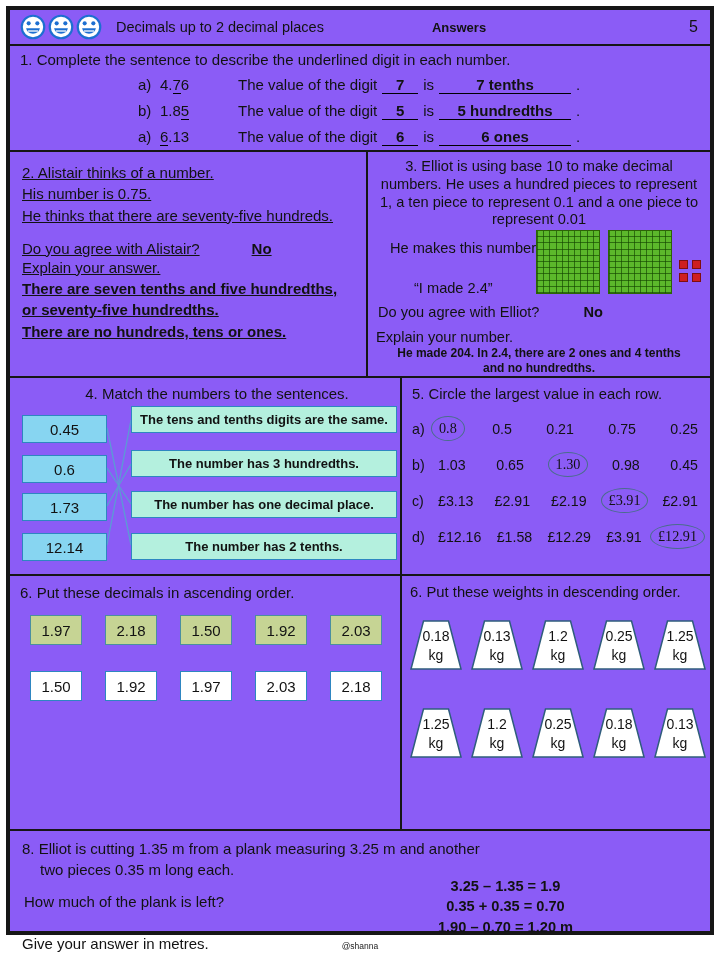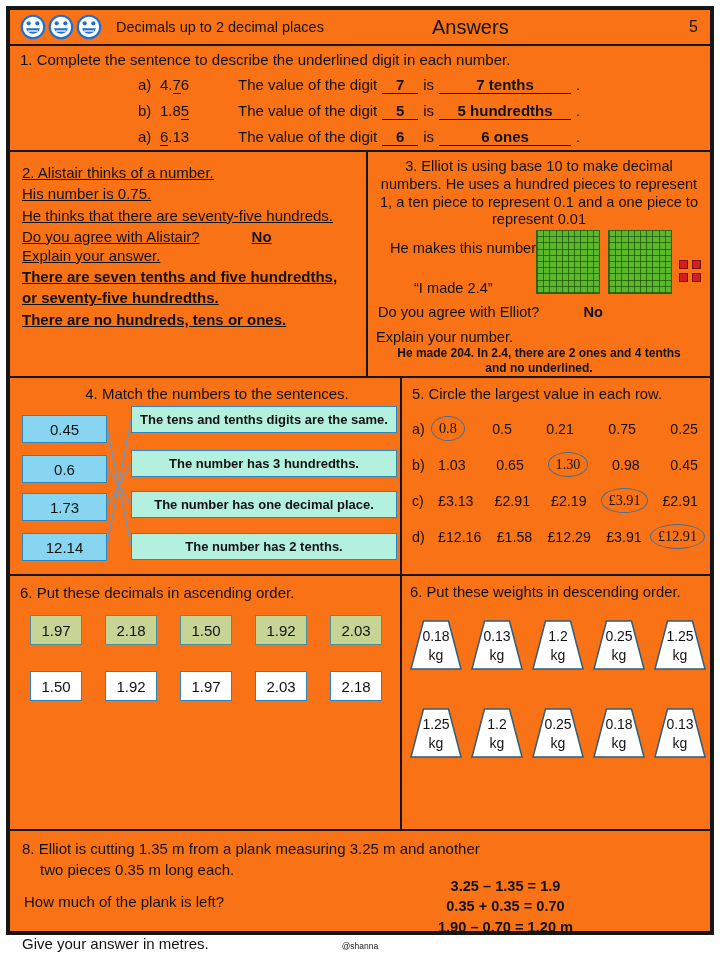--- a/index.html
+++ b/index.html
@@ -1,45 +1,45 @@
 <!DOCTYPE html>
 <html><head>
 <meta charset="utf-8">
 <style>
   html,body{margin:0;padding:0;background:#fff;}
   body{font-family:"Liberation Sans",sans-serif;color:#121212;}
   .page{position:relative;width:720px;height:960px;background:#fff;overflow:hidden;}
   .sheet{position:absolute;left:6px;top:6px;width:708px;height:929px;box-sizing:border-box;
-         border:4px solid #161616;background:#f97316;display:flex;flex-direction:column;}
+         border:4px solid #161616;background:#8b5cf6;display:flex;flex-direction:column;}
   .sec{box-sizing:border-box;}
   .sec + .sec, .row + .sec, .sec + .row, .row + .row{border-top:2px solid #161616;}
   .row{display:flex;box-sizing:border-box;}
   .cell{box-sizing:border-box;position:relative;}
   .cell.right{border-left:2px solid #161616;flex:1;}
   
   .hdr{height:34px;display:flex;align-items:center;padding:0 10px;}
   .smileys{display:flex;gap:2px;align-items:center;}
   .hdr-title{font-size:14.5px;margin-left:14px;}
-  .hdr-answers{font-weight:normal;font-size:20px;margin-left:108px;}
+  .hdr-answers{font-weight:bold;font-size:13px;margin-left:108px;}
   .hdr-page{margin-left:auto;font-size:16px;padding-right:2px;}
   
   .q1{height:106px;padding:5px 10px 0 10px;}
   .q1-prompt{font-size:15px;}
   .q1-row{display:flex;align-items:baseline;margin-top:8px;font-size:15px;}
   .q1-label{margin-left:118px;width:22px;}
   .q1-num{width:78px;}
   .u-digit{border-bottom:1.6px solid #000;padding-bottom:0px;}
   .blank{display:inline-block;border-bottom:1.6px solid #000;text-align:center;font-weight:bold;margin:0 5px;}
   .blank.digit{width:36px;}
   .blank.phrase{width:132px;}
   
   .row2{height:226px;}
   .q2cell{flex:0 0 356px;padding:10px 8px 0 12px;font-size:15px;text-decoration:underline;}
   .q2cell p{margin:0;line-height:1.42;}
-  .agree-row{display:flex;margin-top:2px;}
+  .agree-row{display:flex;margin-top:14px;}
   .agree-ans{font-weight:bold;margin-left:52px;}
   .explain{margin-top:20px;}
   .q2-ans1{font-weight:bold;margin-top:12px;}
   .q2-ans2{font-weight:bold;margin-left:62px;}
   .q2-ans3{font-weight:bold;margin-top:14px;margin-left:4px;}
   .q3cell{padding:6px 4px 0 4px;font-size:14.6px;}
   .q3-intro{text-align:center;line-height:1.22;padding:0 2px;}
   .q3-abs{position:absolute;}
   .hblock{width:62px;height:62px;background:#5cb82b;border:1px solid #2d6406;
           background-image:
@@ -185,21 +185,21 @@
           <span class="unit"></span>
         </div>
         <div class="q3-abs" style="left:46px;top:128px;">“I made 2.4”</div>
         <div class="q3-abs agree-row q3-agree" style="left:10px;top:152px;margin-top:0;">
           <span>Do you agree with Elliot?</span>
           <span class="agree-ans">No</span>
         </div>
         <div class="q3-abs" style="left:8px;top:177px;">Explain your number.</div>
         <div class="q3-abs q3-expl" style="left:0;top:194px;" id="q3-expl">
             <div>He made 204. In 2.4, there are 2 ones and 4 tenths</div>
-            <div>and no underlined.</div>
+            <div>and no hundredths.</div>
           </div>
       </div>
     </div>
 
     <div class="row row3">
       <div class="cell q4cell">
         <div class="q4-title">4. Match the numbers to the sentences.</div>
         <svg class="q4-lines" width="390" height="198">
           <line x1="97" y1="50" x2="121" y2="167" stroke="#5b9bd5" stroke-width="1.3"></line>
           <line x1="97" y1="90" x2="121" y2="126" stroke="#5b9bd5" stroke-width="1.3"></line>

